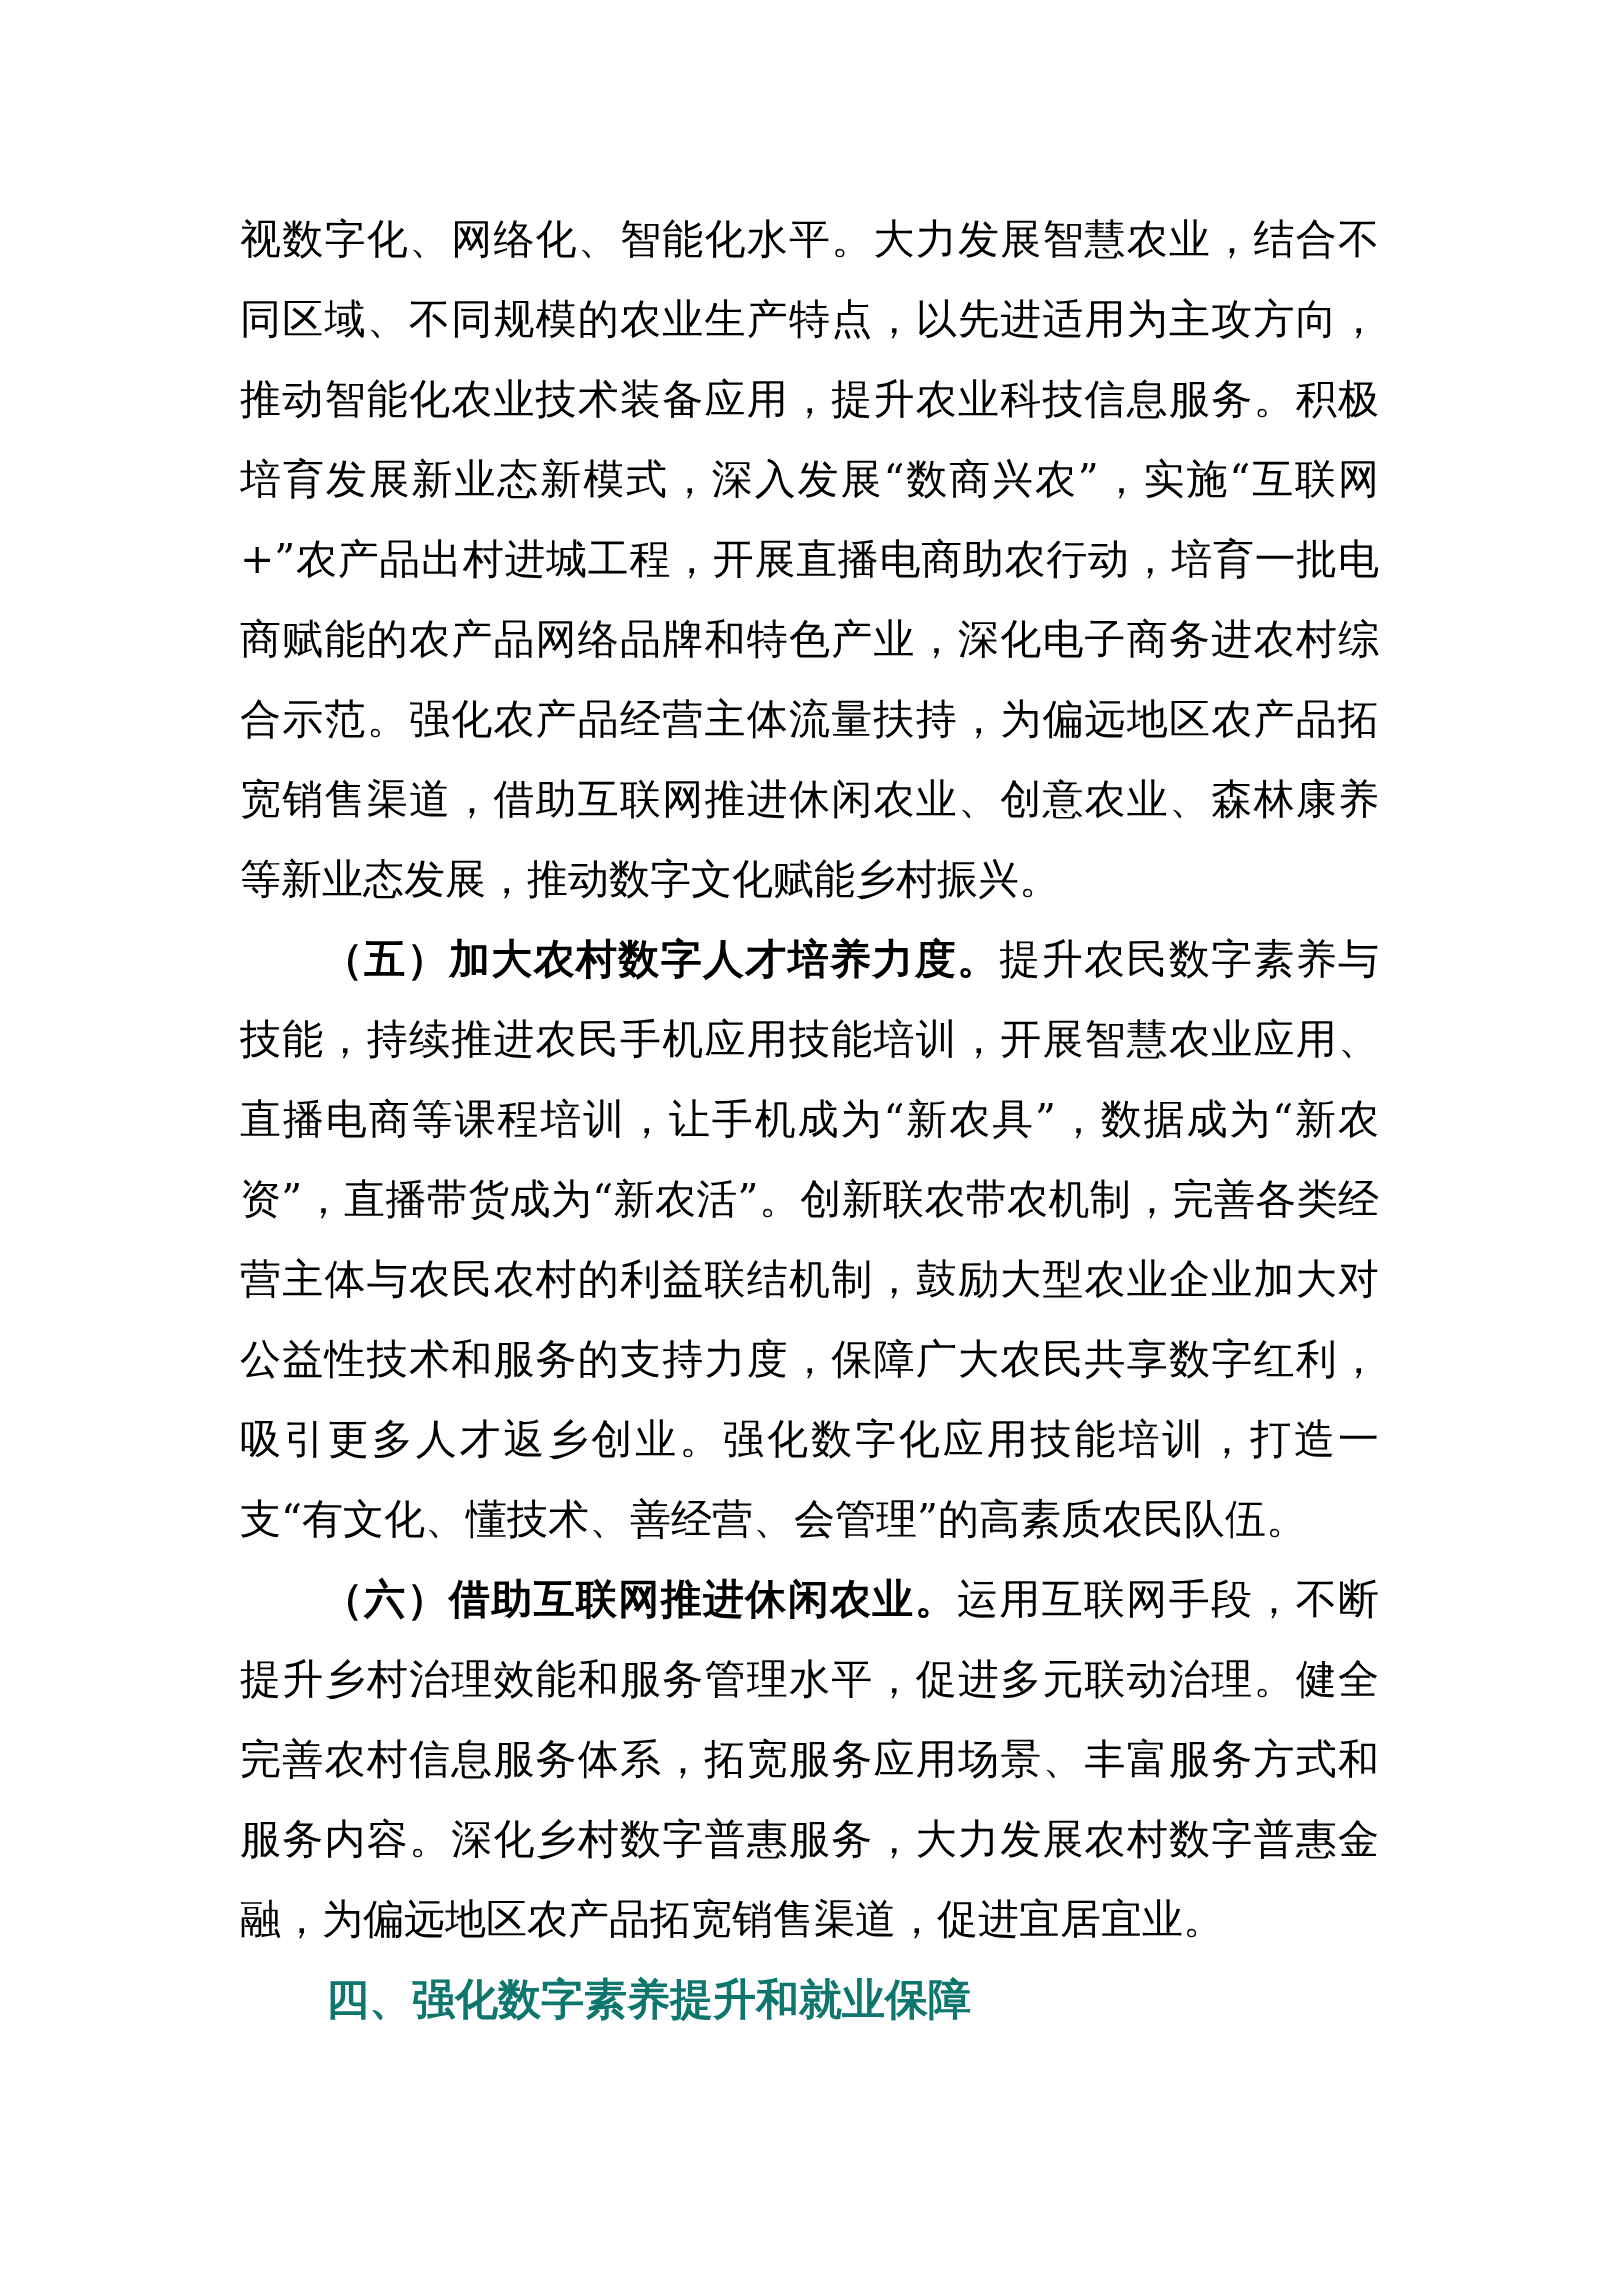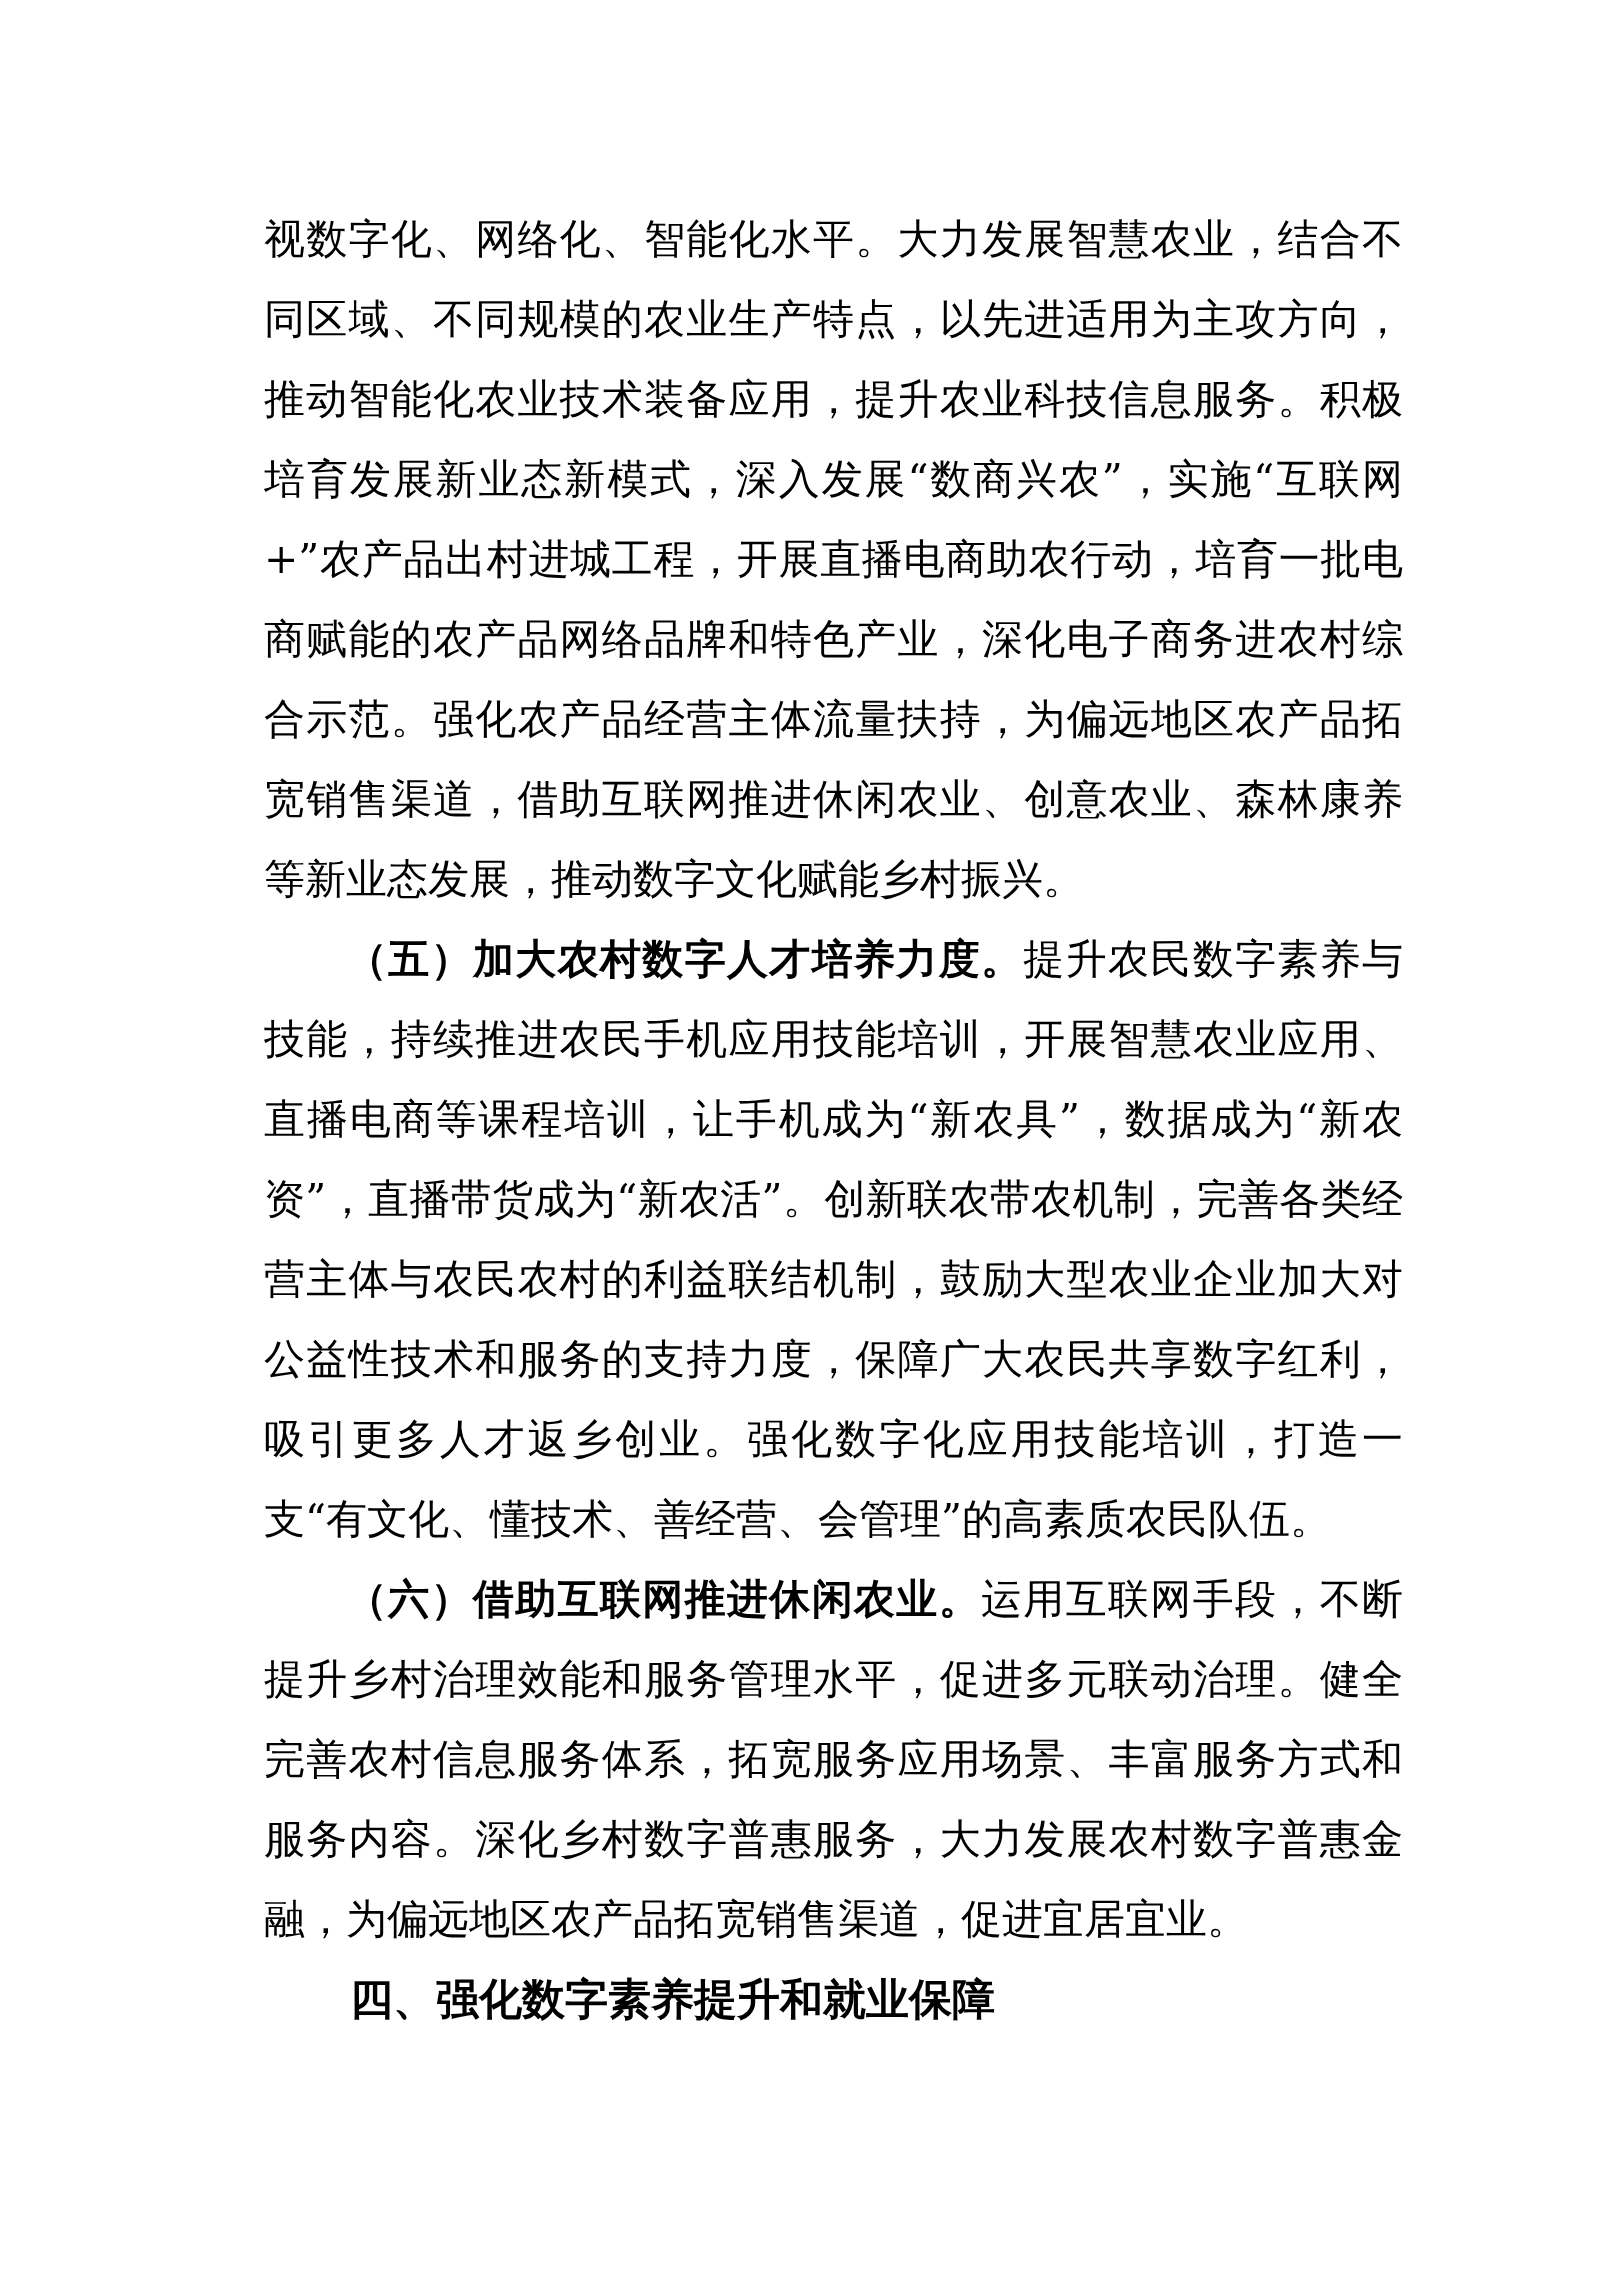--- a/index.html
+++ b/index.html
@@ -6,42 +6,42 @@
     html, body { background: #ffffff; }
     .page {
       position: relative;
       width: 1621px;
       height: 2293px;
       background: #ffffff;
       overflow: hidden;
     }
     .text-block {
       position: absolute;
-      left: 264px;
+      left: 240px;
       top: 199px;
       width: 1139px;
       color: #000000;
       font-family: "DejaVu Serif", serif;
       font-size: 41px;
       line-height: 80px;
       text-align: justify;
       letter-spacing: 0;
     }
     p.para { margin: 0; }
     p.para.indent { text-indent: 2em; }
     .lead { font-weight: bold; }
     .section-heading {
       font-family: "DejaVu Sans", sans-serif;
       font-weight: bold;
       font-size: 43px;
       line-height: 80px;
       text-indent: 2em;
       text-align: left;
       margin: 0;
-      color: #000000;
+      color: #0f766e;
     }
   </style>
 </head>
 <body>
 
 <div class="page">
   <div class="text-block">
 
     <p class="para continuation"><span class="lead"></span><span class="para-text">视数字化、网络化、智能化水平。大力发展智慧农业，结合不同区域、不同规模的农业生产特点，以先进适用为主攻方向，推动智能化农业技术装备应用，提升农业科技信息服务。积极培育发展新业态新模式，深入发展“数商兴农”，实施“互联网+”农产品出村进城工程，开展直播电商助农行动，培育一批电商赋能的农产品网络品牌和特色产业，深化电子商务进农村综合示范。强化农产品经营主体流量扶持，为偏远地区农产品拓宽销售渠道，借助互联网推进休闲农业、创意农业、森林康养等新业态发展，推动数字文化赋能乡村振兴。</span></p>
 

